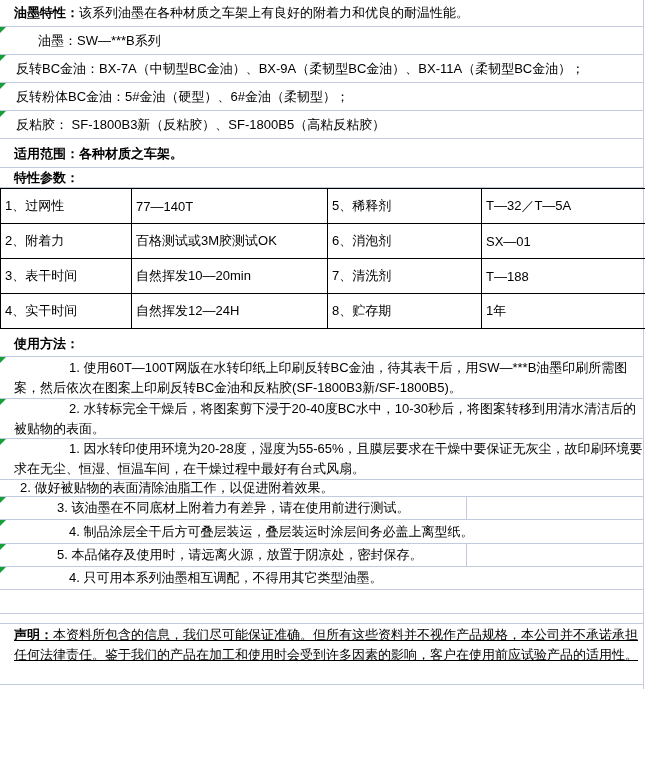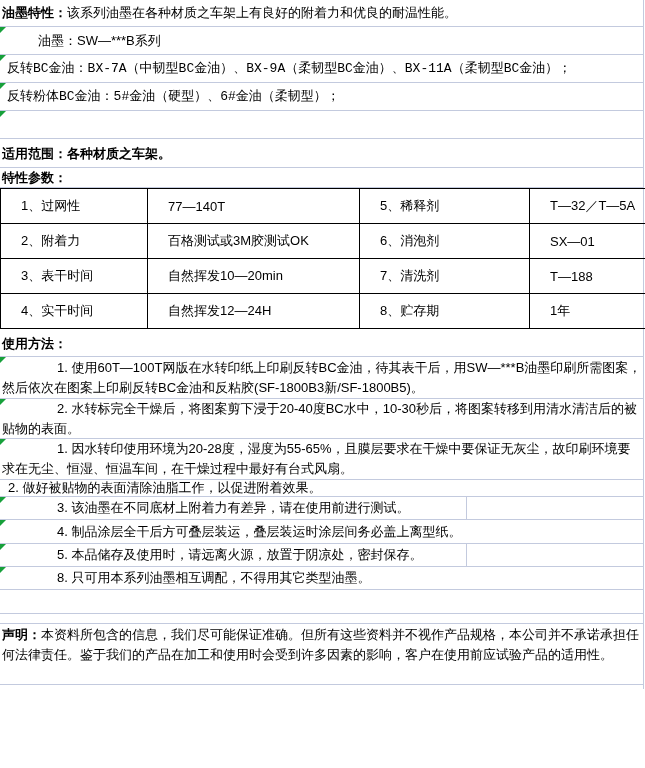--- a/index.html
+++ b/index.html
@@ -8,43 +8,43 @@
     width:645px; height:768px;
     background:#ffffff;
     font-family:"Liberation Sans","DejaVu Sans",sans-serif;
     font-size:13px; color:#000;
     overflow:hidden;
   }
   .col { width:644px; box-sizing:border-box; border-right:1px solid #c3cade; }
   .row {
     position:relative; box-sizing:border-box;
     border-bottom:1px solid #c3cade;
-    padding-left:2px; overflow:hidden;
+    padding-left:14px; overflow:hidden;
   }
   .b { font-weight:bold; }
   
   .tri {
     position:absolute; top:0; left:0; display:block;
     width:0; height:0; border-style:solid;
     border-width:6px 6px 0 0;
     border-color:#17a03a transparent transparent transparent;
   }
   .r-intro   { height:27px; line-height:26px; }
   .r-prod    { height:28px; line-height:28px; }
   .ind30     { padding-left:38px; }
-  .ind16     { padding-left:7px;font-family:Liberation Mono, monospace; }
+  .ind16     { padding-left:16px; }
   .r-scope   { height:29px; line-height:29px; }
   .r-plabel  { height:20px; line-height:19px; }
   table.params {
     width:644px; border-collapse:collapse; table-layout:fixed;
     font-size:13px;
   }
   table.params td {
     border:1px solid #000; height:34px;
-    padding:0 2px 0 20px; vertical-align:middle; overflow:hidden;margin-top:16px;
+    padding:0 2px 0 4px; vertical-align:middle; overflow:hidden;margin-top:16px;
   }
   .c1{width:124px;} .c2{width:189px;} .c3{width:147px;} .c4{width:178px;}
   .r-ulabel  { height:28px; line-height:30px; }
   .item p    { margin:0; text-indent:55px; line-height:20px; }
   .r-use1    { height:42px; padding-top:1px; }
   .r-use2    { height:40px; }
   .r-use3    { height:24px; line-height:23px; }
   .r-nlabel  { height:20px; line-height:19px; }
   .r-note1   { height:41px; }
   .r-note2   { height:17px; }
@@ -54,21 +54,21 @@
   .r-note4   { height:24px; }
   .r-note4 p { line-height:23px; }
   .r-note7   { height:33px; }
   .r-note7 p { line-height:22px; }
   .split     { display:flex; padding-left:0; }
   .split .cell-l { position:relative; width:467px; box-sizing:border-box;
                    border-right:1px solid #c3cade; padding-left:2px; }
   .split .cell-r { flex:1; }
   .r-contact { height:24px; line-height:24px; white-space:pre; }
   .r-gap     { height:10px; }
-  .r-disc    { height:61px; line-height:20px; padding-top:1px; }
+  .r-disc    { height:61px; line-height:20px; padding-top:1px;text-decoration:underline; }
   .r-filler  { height:4px; border-bottom:none; }
 </style>
 </head>
 <body>
 
 <div class="sheet">
   <div class="col">
 
     <div class="row r-intro">
       <span class="b">油墨特性：</span><span>该系列油墨在各种材质之车架上有良好的附着力和优良的耐温性能。</span>
@@ -84,20 +84,21 @@
       <span>反转BC金油：BX-7A（中韧型BC金油）、BX-9A（柔韧型BC金油）、BX-11A（柔韧型BC金油）；</span>
     </div>
 
     <div class="row r-prod ind16">
       <i class="tri"></i>
       <span>反转粉体BC金油：5#金油（硬型）、6#金油（柔韧型）；</span>
     </div>
 
     <div class="row r-prod ind16">
       <i class="tri"></i>
+      <span>反粘胶： SF-1800B3新（反粘胶）、SF-1800B5（高粘反粘胶）</span>
     </div>
 
     <div class="row r-scope">
       <span class="b">适用范围：</span><span class="b">各种材质之车架。</span>
     </div>
 
     <div class="row r-plabel">
       <span class="b">特性参数：</span>
     </div>
 
@@ -171,21 +172,21 @@
     <div class="row r-note-s item split">
       <div class="cell-l">
         <i class="tri"></i>
         <p>5. 本品储存及使用时，请远离火源，放置于阴凉处，密封保存。</p>
       </div>
       <div class="cell-r"></div>
     </div>
 
     <div class="row r-note-s item">
       <i class="tri"></i>
-      <p>8. 只可用本系列油墨相互调配，不得用其它类型油墨。</p>
+      <p>4. 只可用本系列油墨相互调配，不得用其它类型油墨。</p>
     </div>
 
 
     <div class="row r-contact">
       
     </div>
 
     <div class="row r-gap"></div>
 
     <div class="row r-disc">

